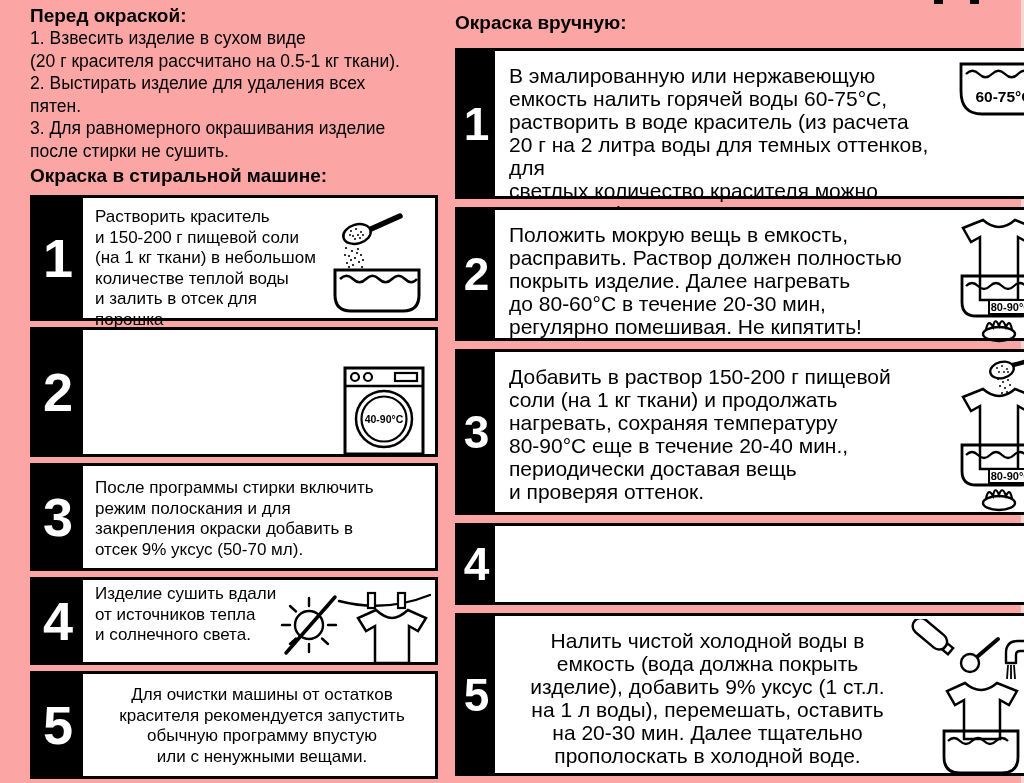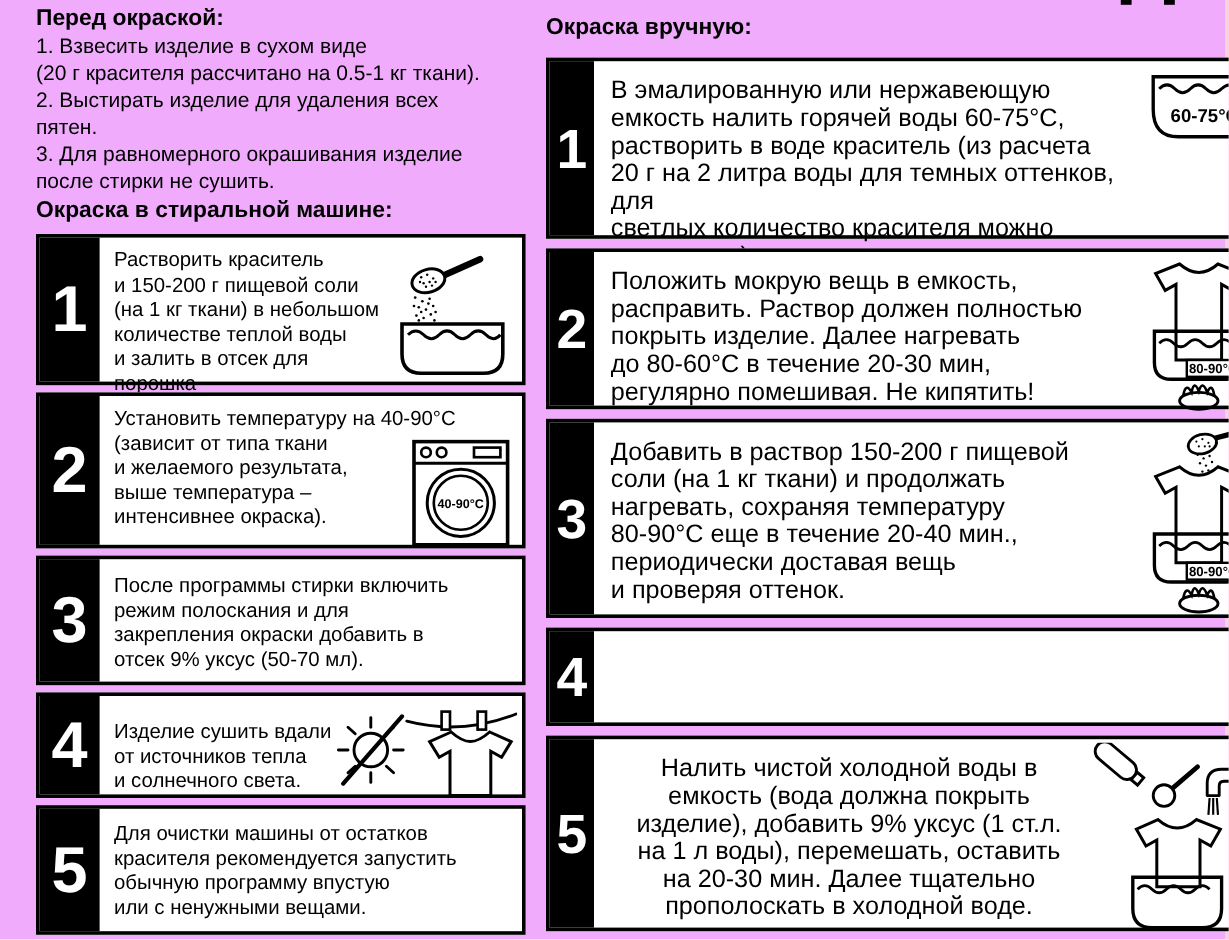--- a/index.html
+++ b/index.html
@@ -1,16 +1,16 @@
 <!DOCTYPE html>
 <html><head>
 <meta charset="utf-8">
 <style>
   html,body{margin:0;padding:0;background:#fff;}
-  .page{position:relative;width:1024px;height:783px;background:#f0abfc;color:#000;
+  .page{position:relative;width:1024px;height:783px;background:#fca5a5;color:#000;
         font-family:"Liberation Sans",sans-serif;overflow:hidden;}
   .edge-line{position:absolute;right:0;top:0;width:3px;height:100%;background:#f3d6d6;}
   .crop-mark{position:absolute;top:0;height:4px;width:9px;background:#000;}
 
   .colL{position:absolute;left:30px;top:5px;width:408px;}
   .colR{position:absolute;left:455px;top:12px;width:610px;}
 
   .h1{font-size:19px;font-weight:bold;line-height:22px;margin:0;}
   .intro{font-size:17.5px;line-height:22.5px;white-space:pre-line;margin:0;}
   .h2{font-size:19px;font-weight:bold;line-height:22px;margin:3px 0 8px 0;}
@@ -23,23 +23,23 @@
        font-weight:bold;flex-shrink:0;}
   .colL .num{width:50px;font-size:54px;}
   .colR .num{width:37px;font-size:46px;}
   .content{flex:1;white-space:pre-line;box-sizing:border-box;}
   .colL .content{font-size:17px;line-height:20.5px;padding:9px 6px 4px 12px;border-radius:23px;}
   .colR .content{font-size:21px;line-height:23px;padding:13px 6px 4px 14px;}
 
   .lb1{height:126px}.lb2{height:130px}.lb3{height:108px}.lb4{height:88px}.lb5{height:108px}
   .rb1{height:151px}.rb2{height:134px}.rb3{height:166px}.rb4{height:82px}.rb5{height:163px}
   .lb1 .content{padding-right:110px;}
-  .lb4 .content{padding-right:158px;padding-top:20px;}
+  .lb4 .content{padding-right:158px;padding-top:4px;}
   .lb3 .content{padding-top:12px;}
-  .lb5 .content{padding-top:11px;}
+  .lb5 .content{padding-top:11px;text-align:center;}
   .rb1 .content{padding-right:106px;}
   .rb2 .content{padding-right:122px;}
   .rb3 .content{padding-right:60px;}
   .rb4 .content{padding-top:15px;}
   .rb5 .content{padding-right:156px;text-align:center;}
 
   .icon{position:absolute;}
   .icon *{vector-effect:none;}
   .icon text{font-family:"Liberation Sans",sans-serif;font-weight:bold;fill:#000;stroke:none;}
   .ic-l1{right:8px;top:10px;}
@@ -107,25 +107,20 @@
             <circle cx="35" cy="59" r="1.1"></circle>
             <circle cx="22" cy="59" r="1.1"></circle>
         </g>
         <path d="M8,62 H92 V87 Q92,103 76,103 H24 Q8,103 8,87 Z" fill="none" stroke="#000" stroke-width="3"></path>
         <path d="M13,71 Q19.5,64.5 26,71 T39,71 T52,71 T65,71 T78,71 T90,71" fill="none" stroke="#000" stroke-width="2.5"></path>
       </svg>
     </div>
 
     <div class="box lb2">
       <div class="num">2</div>
-      <div class="content">Установить температуру на 40-90°С
-(зависит от типа ткани
-и желаемого результата,
-выше температура –
-интенсивнее окраска).</div>
       <svg class="icon ic-l2" width="82" height="90" viewBox="0 0 82 90">
         <rect x="2" y="2" width="78" height="86" fill="none" stroke="#000" stroke-width="3"></rect>
         <line x1="2" y1="20" x2="80" y2="20" stroke="#000" stroke-width="2.5"></line>
         <circle cx="12" cy="11" r="4" fill="none" stroke="#000" stroke-width="2.2"></circle>
         <circle cx="25" cy="11" r="4" fill="none" stroke="#000" stroke-width="2.2"></circle>
         <rect x="52" y="7" width="22" height="8" fill="none" stroke="#000" stroke-width="2.2"></rect>
         <circle cx="41" cy="53" r="28" fill="none" stroke="#000" stroke-width="2.5"></circle>
         <circle cx="41" cy="53" r="22.5" fill="none" stroke="#000" stroke-width="2.2"></circle>
         <text x="41" y="57" font-size="10.5" text-anchor="middle">40-90°C</text>
       </svg>

